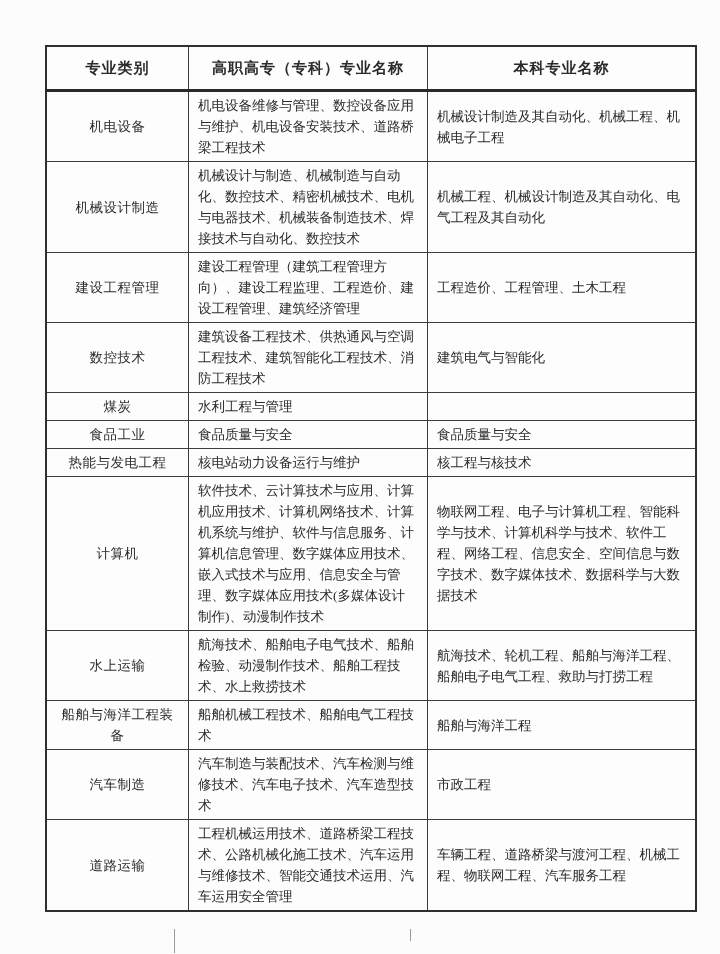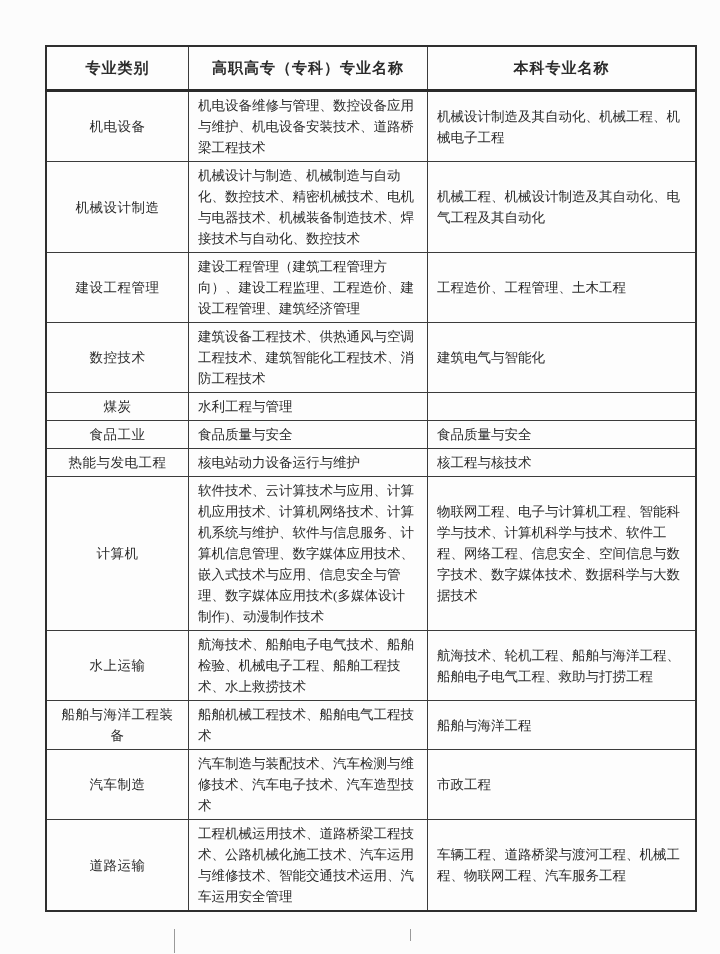--- a/index.html
+++ b/index.html
@@ -106,21 +106,21 @@
           <td class="col-vocational">核电站动力设备运行与维护</td>
           <td class="col-undergraduate">核工程与核技术</td>
         </tr>
         <tr>
           <td class="col-category">计算机</td>
           <td class="col-vocational">软件技术、云计算技术与应用、计算机应用技术、计算机网络技术、计算机系统与维护、软件与信息服务、计算机信息管理、数字媒体应用技术、嵌入式技术与应用、信息安全与管理、数字媒体应用技术(多媒体设计制作)、动漫制作技术</td>
           <td class="col-undergraduate">物联网工程、电子与计算机工程、智能科学与技术、计算机科学与技术、软件工程、网络工程、信息安全、空间信息与数字技术、数字媒体技术、数据科学与大数据技术</td>
         </tr>
         <tr>
           <td class="col-category">水上运输</td>
-          <td class="col-vocational">航海技术、船舶电子电气技术、船舶检验、机械电子工程、船舶工程技术、水上救捞技术</td>
+          <td class="col-vocational">航海技术、船舶电子电气技术、船舶检验、动漫制作技术、船舶工程技术、水上救捞技术</td>
           <td class="col-undergraduate">航海技术、轮机工程、船舶与海洋工程、船舶电子电气工程、救助与打捞工程</td>
         </tr>
         <tr>
           <td class="col-category">船舶与海洋工程装备</td>
           <td class="col-vocational">船舶机械工程技术、船舶电气工程技术</td>
           <td class="col-undergraduate">船舶与海洋工程</td>
         </tr>
         <tr>
           <td class="col-category">汽车制造</td>
           <td class="col-vocational">汽车制造与装配技术、汽车检测与维修技术、汽车电子技术、汽车造型技术</td>

